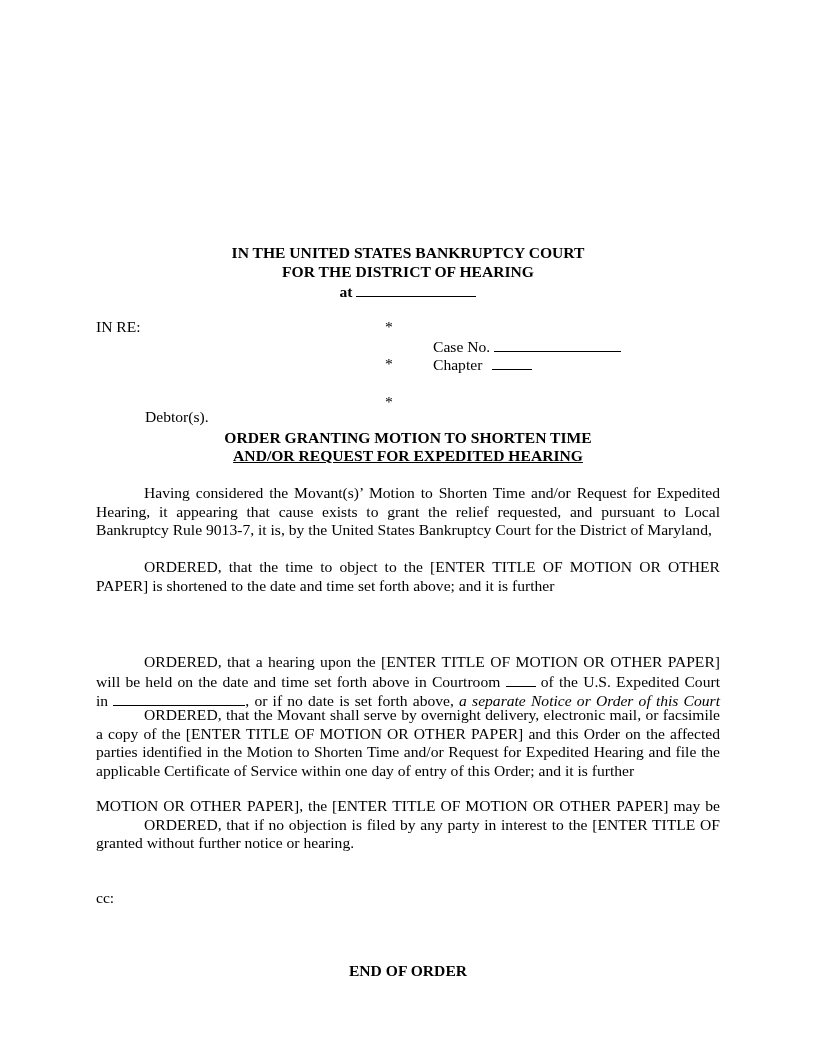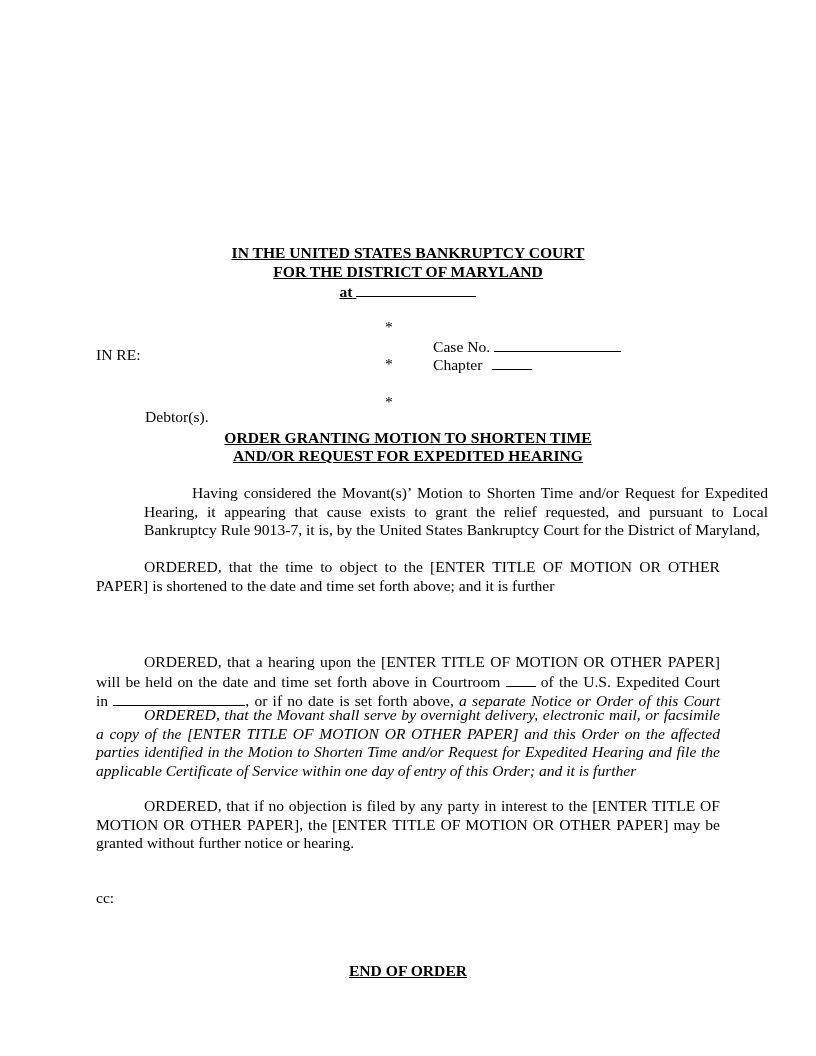--- a/index.html
+++ b/index.html
@@ -11,46 +11,46 @@
       width: 816px;
       height: 1056px;
       position: relative;
       overflow: hidden;
       font-family: "Liberation Serif", "DejaVu Serif", serif;
       font-size: 15.6px;
       color: #000000;
     }
     .abs { position: absolute; white-space: nowrap; line-height: 18.4px; }
     .center { left: 96px; width: 624px; text-align: center; }
-    .bold { font-weight: bold; text-decoration: underline; }
+    .bold { font-weight: bold; }
     .blank { display: inline-block; border-bottom: 1px solid #000; vertical-align: baseline; height: 14px; }
     .para {
       position: absolute;
       left: 96px;
       width: 624px;
       text-align: justify;
       line-height: 18.6px;
     }
     .para .line { display: block; text-align: justify; text-align-last: justify; white-space: nowrap; }
     .para .line.last { text-align-last: left; }
     .indent { display: inline-block; width: 48px; }
     .u { text-decoration: underline; }
     i { font-style: italic; }
   </style>
 </head>
 <body>
 
 <div class="abs center bold" style="top:244px;">IN THE UNITED STATES BANKRUPTCY COURT</div>
-<div class="abs center bold" style="top:263px;">FOR THE DISTRICT OF MARYLAND</div>
+<div class="abs center bold" style="top:263px;">FOR THE DISTRICT OF HEARING</div>
 <div class="abs center bold" style="top:282px;">
   <span>at</span>
   <span class="blank" style="width:120px;"></span>
 </div>
 
-<div class="abs" style="left:96px; top:318px;margin-top:28px;">IN RE:</div>
+<div class="abs" style="left:96px; top:318px;">IN RE:</div>
 <div class="abs" style="left:385px; top:318px;">*</div>
 
 <div class="abs" style="left:433px; top:337px;">
   <span>Case No.</span>
   <span class="blank" style="width:127px;"></span>
 </div>
 
 <div class="abs" style="left:385px; top:355px;">*</div>
 <div class="abs" style="left:433px; top:355px;">
   <span>Chapter</span>
@@ -58,21 +58,21 @@
 </div>
 
 <div class="abs" style="left:145px; top:393px;margin-top:15px;">Debtor(s).</div>
 <div class="abs" style="left:385px; top:393px;">*</div>
 
 <div class="abs center bold" style="top:429px;">ORDER GRANTING MOTION TO SHORTEN TIME</div>
 <div class="abs center bold" style="top:447px;">
   <span class="u">AND/OR REQUEST FOR EXPEDITED HEARING</span>
 </div>
 
-<div class="para" style="top:484px;margin-left:48px;">
+<div class="para" style="top:484px;">
   <span class="line"><span class="indent"></span><span>Having considered the Movant(s)’ Motion to Shorten Time and/or Request for Expedited</span></span>
   <span class="line"><span>Hearing, it appearing that cause exists to grant the relief requested, and pursuant to Local</span></span>
   <span class="line last"><span>Bankruptcy Rule 9013-7, it is, by the United States Bankruptcy Court for the District of Maryland,</span></span>
 </div>
 
 <div class="para" style="top:558px;">
   <span class="line"><span class="indent"></span><span>ORDERED, that the time to object to the [ENTER TITLE OF MOTION OR OTHER</span></span>
   <span class="line last"><span>PAPER] is shortened to the date and time set forth above; and it is further</span></span>
 </div>
 
@@ -83,28 +83,28 @@
     <span class="blank" style="width:30px;"></span>
     <span>of the U.S. Expedited Court</span>
   </span>
   <span class="line">
     <span>in</span>
     <span class="blank" style="width:132px;"></span><span>, or if no date is set forth above,</span>
     <i>a separate Notice or Order of this Court</i>
   </span>
 </div>
 
-<div class="para" style="top:706px;font-style:italic;">
+<div class="para" style="top:706px;">
   <span class="line"><span class="indent"></span><span>ORDERED, that the Movant shall serve by overnight delivery, electronic mail, or facsimile</span></span>
   <span class="line"><span>a copy of the [ENTER TITLE OF MOTION OR OTHER PAPER] and this Order on the affected</span></span>
   <span class="line"><span>parties identified in the Motion to Shorten Time and/or Request for Expedited Hearing and file the</span></span>
   <span class="line last"><span>applicable Certificate of Service within one day of entry of this Order; and it is further</span></span>
 </div>
 
 <div class="para" style="top:797px;">
+  <span class="line"><span>MOTION OR OTHER PAPER], the [ENTER TITLE OF MOTION OR OTHER PAPER] may be</span></span>
   <span class="line"><span class="indent"></span><span>ORDERED, that if no objection is filed by any party in interest to the [ENTER TITLE OF</span></span>
-  <span class="line"><span>MOTION OR OTHER PAPER], the [ENTER TITLE OF MOTION OR OTHER PAPER] may be</span></span>
   <span class="line last"><span>granted without further notice or hearing.</span></span>
 </div>
 
 <div class="abs" style="left:96px; top:889px;">cc:</div>
 
 <div class="abs center bold" style="top:962px;">END OF ORDER</div>
 
 </body></html>

